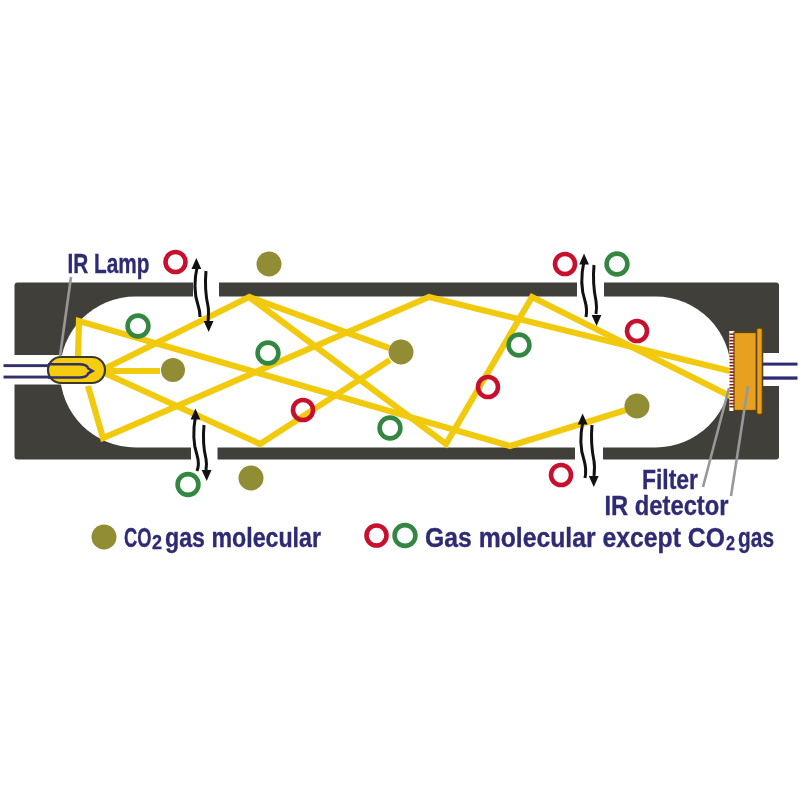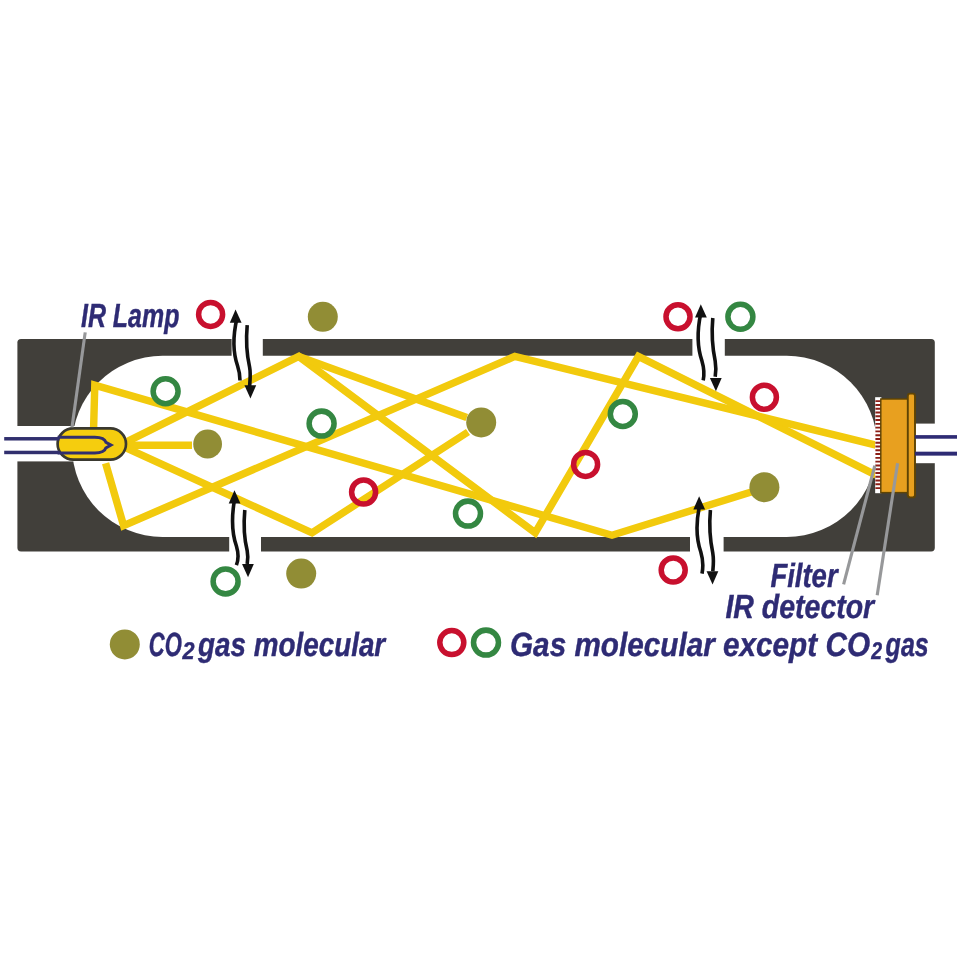--- a/index.html
+++ b/index.html
@@ -1,16 +1,16 @@
 <!DOCTYPE html>
 <html><head>
 <meta charset="utf-8">
 <style>
   html,body{margin:0;padding:0;background:#ffffff;}
-  #stage{width:800px;height:800px;position:relative;background:#0f766e;font-style:italic;}
+  #stage{width:800px;height:800px;position:relative;background:#0f766e;}
   svg{display:block;}
   text{font-family:"Liberation Sans",sans-serif;font-weight:bold;fill:#2e2b74;stroke:#2e2b74;stroke-width:0.35;}
 </style>
 </head>
 <body>
 <div id="stage">
 <svg width="800" height="800" viewBox="0 0 800 800">
   <rect x="0" y="0" width="800" height="800" fill="#ffffff"></rect>
 
   <rect x="14.5" y="282.5" width="764.5" height="177" rx="3" fill="#413f3a"></rect>

